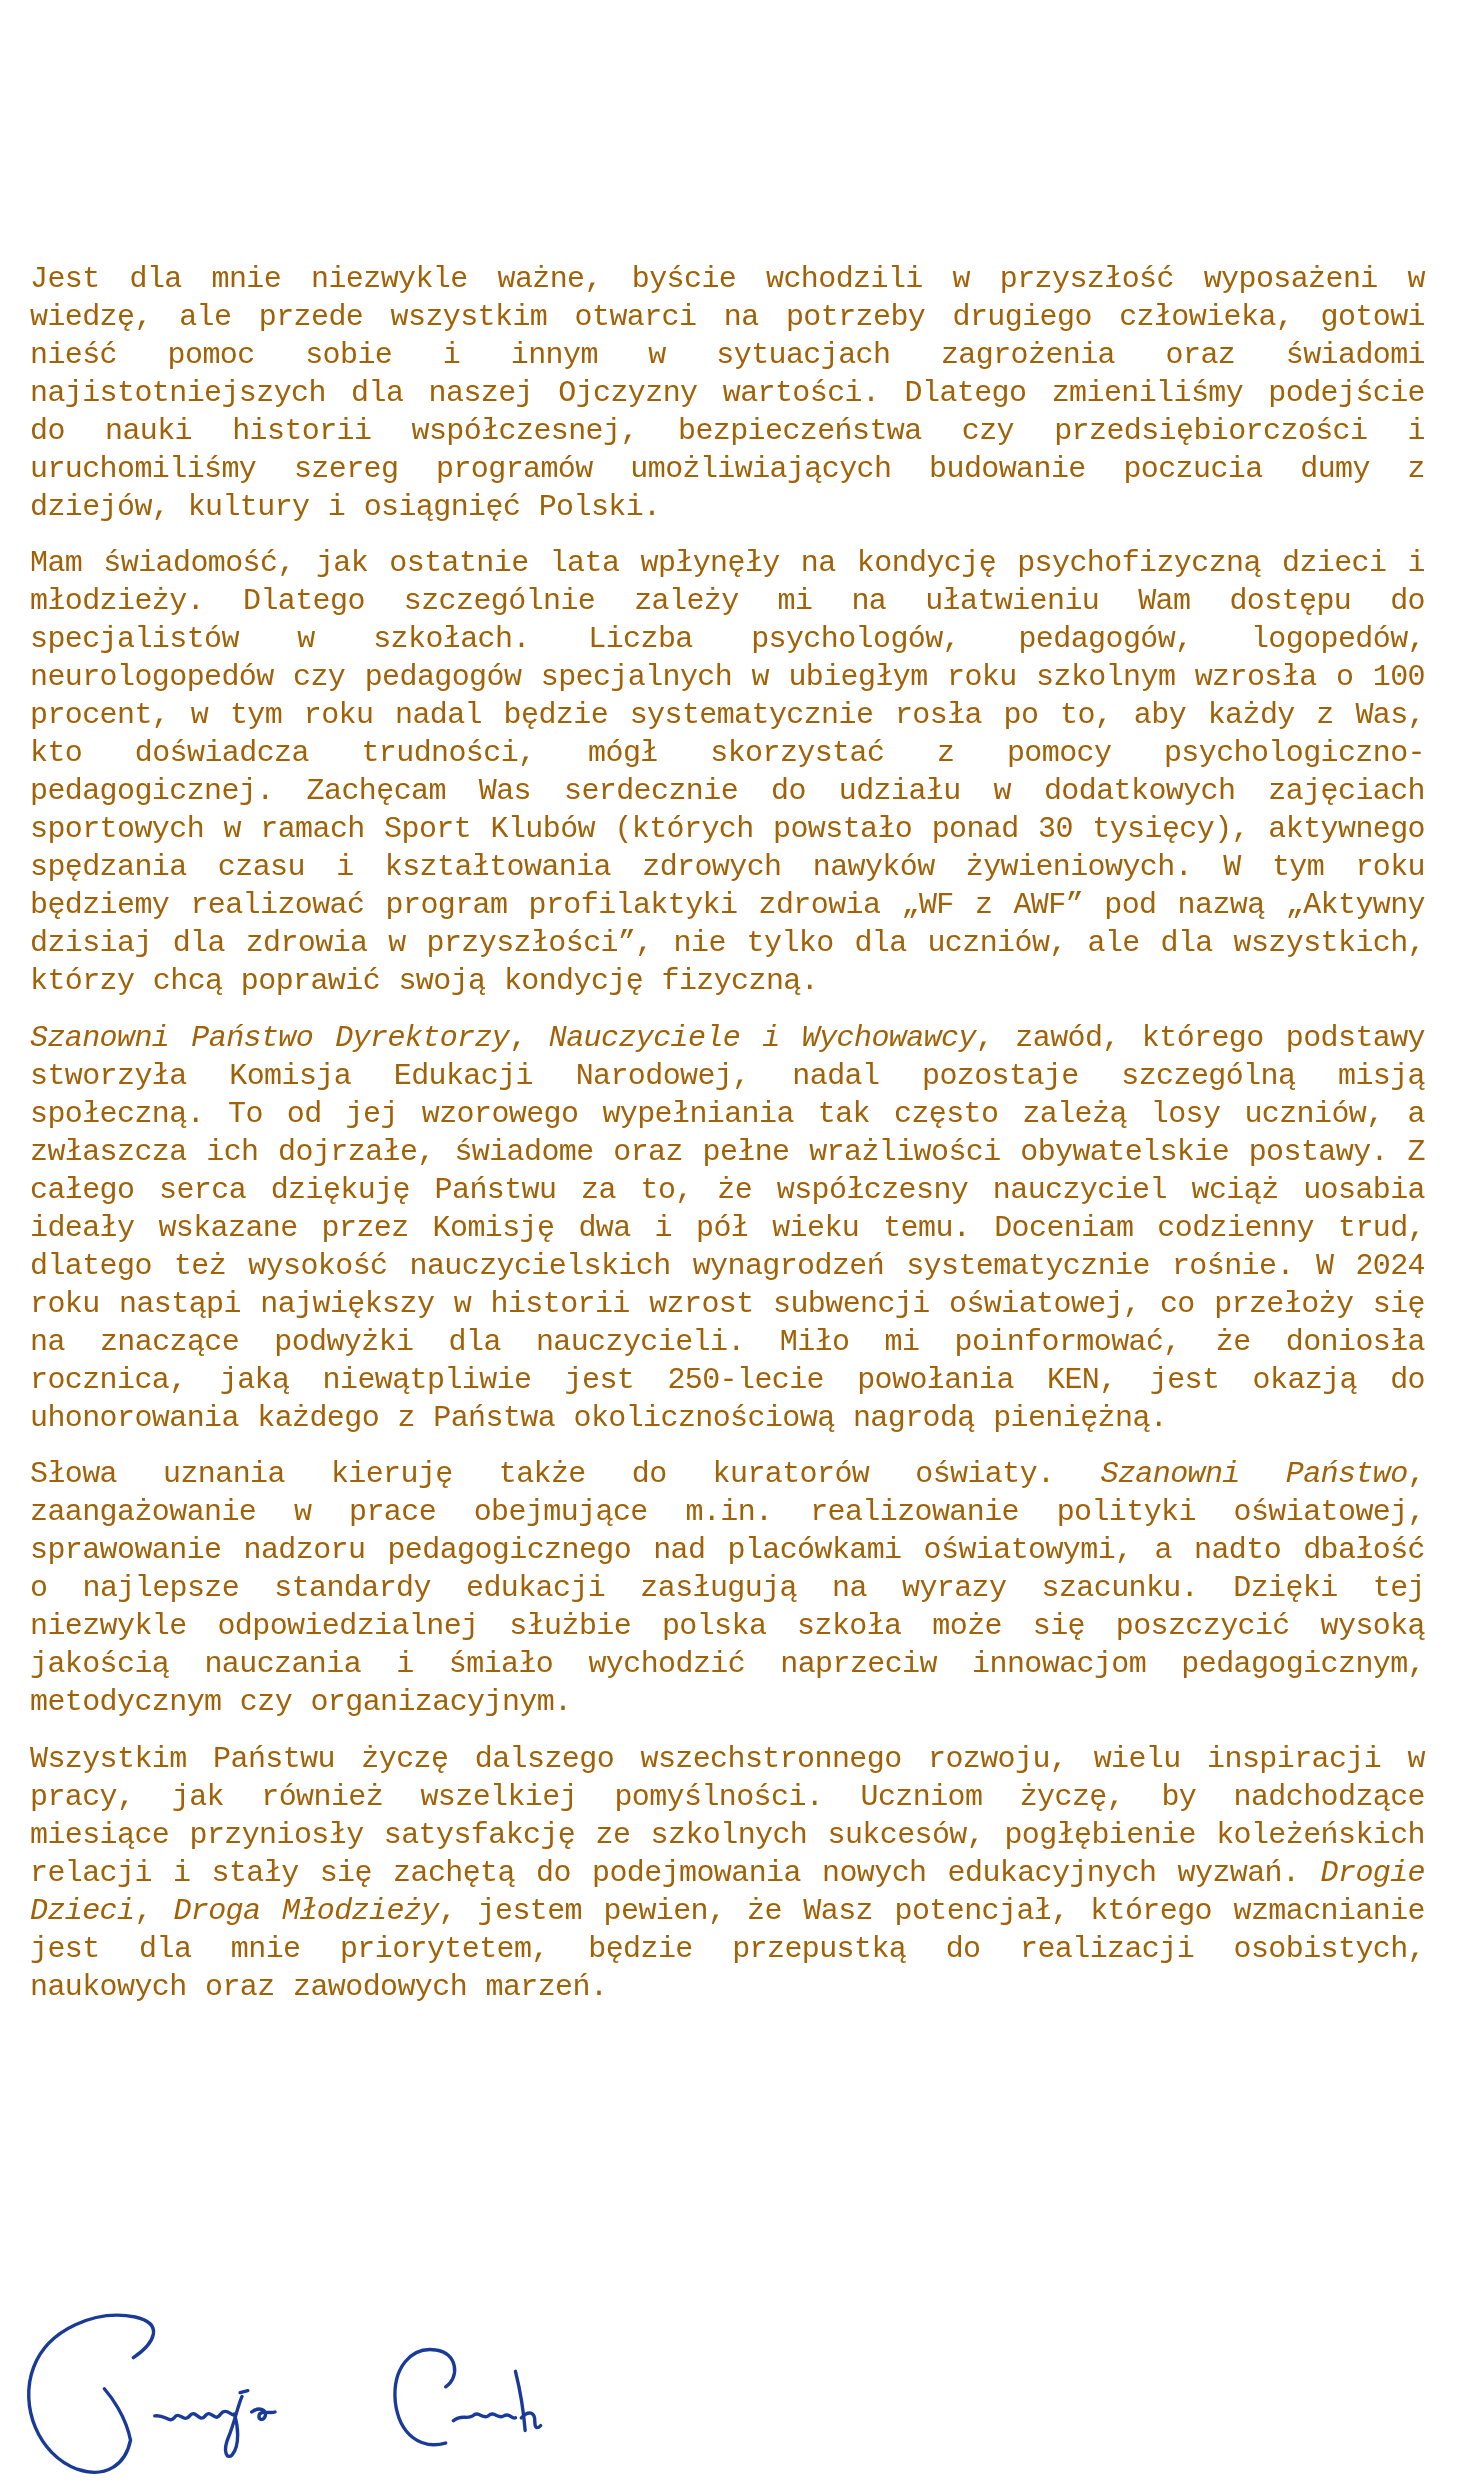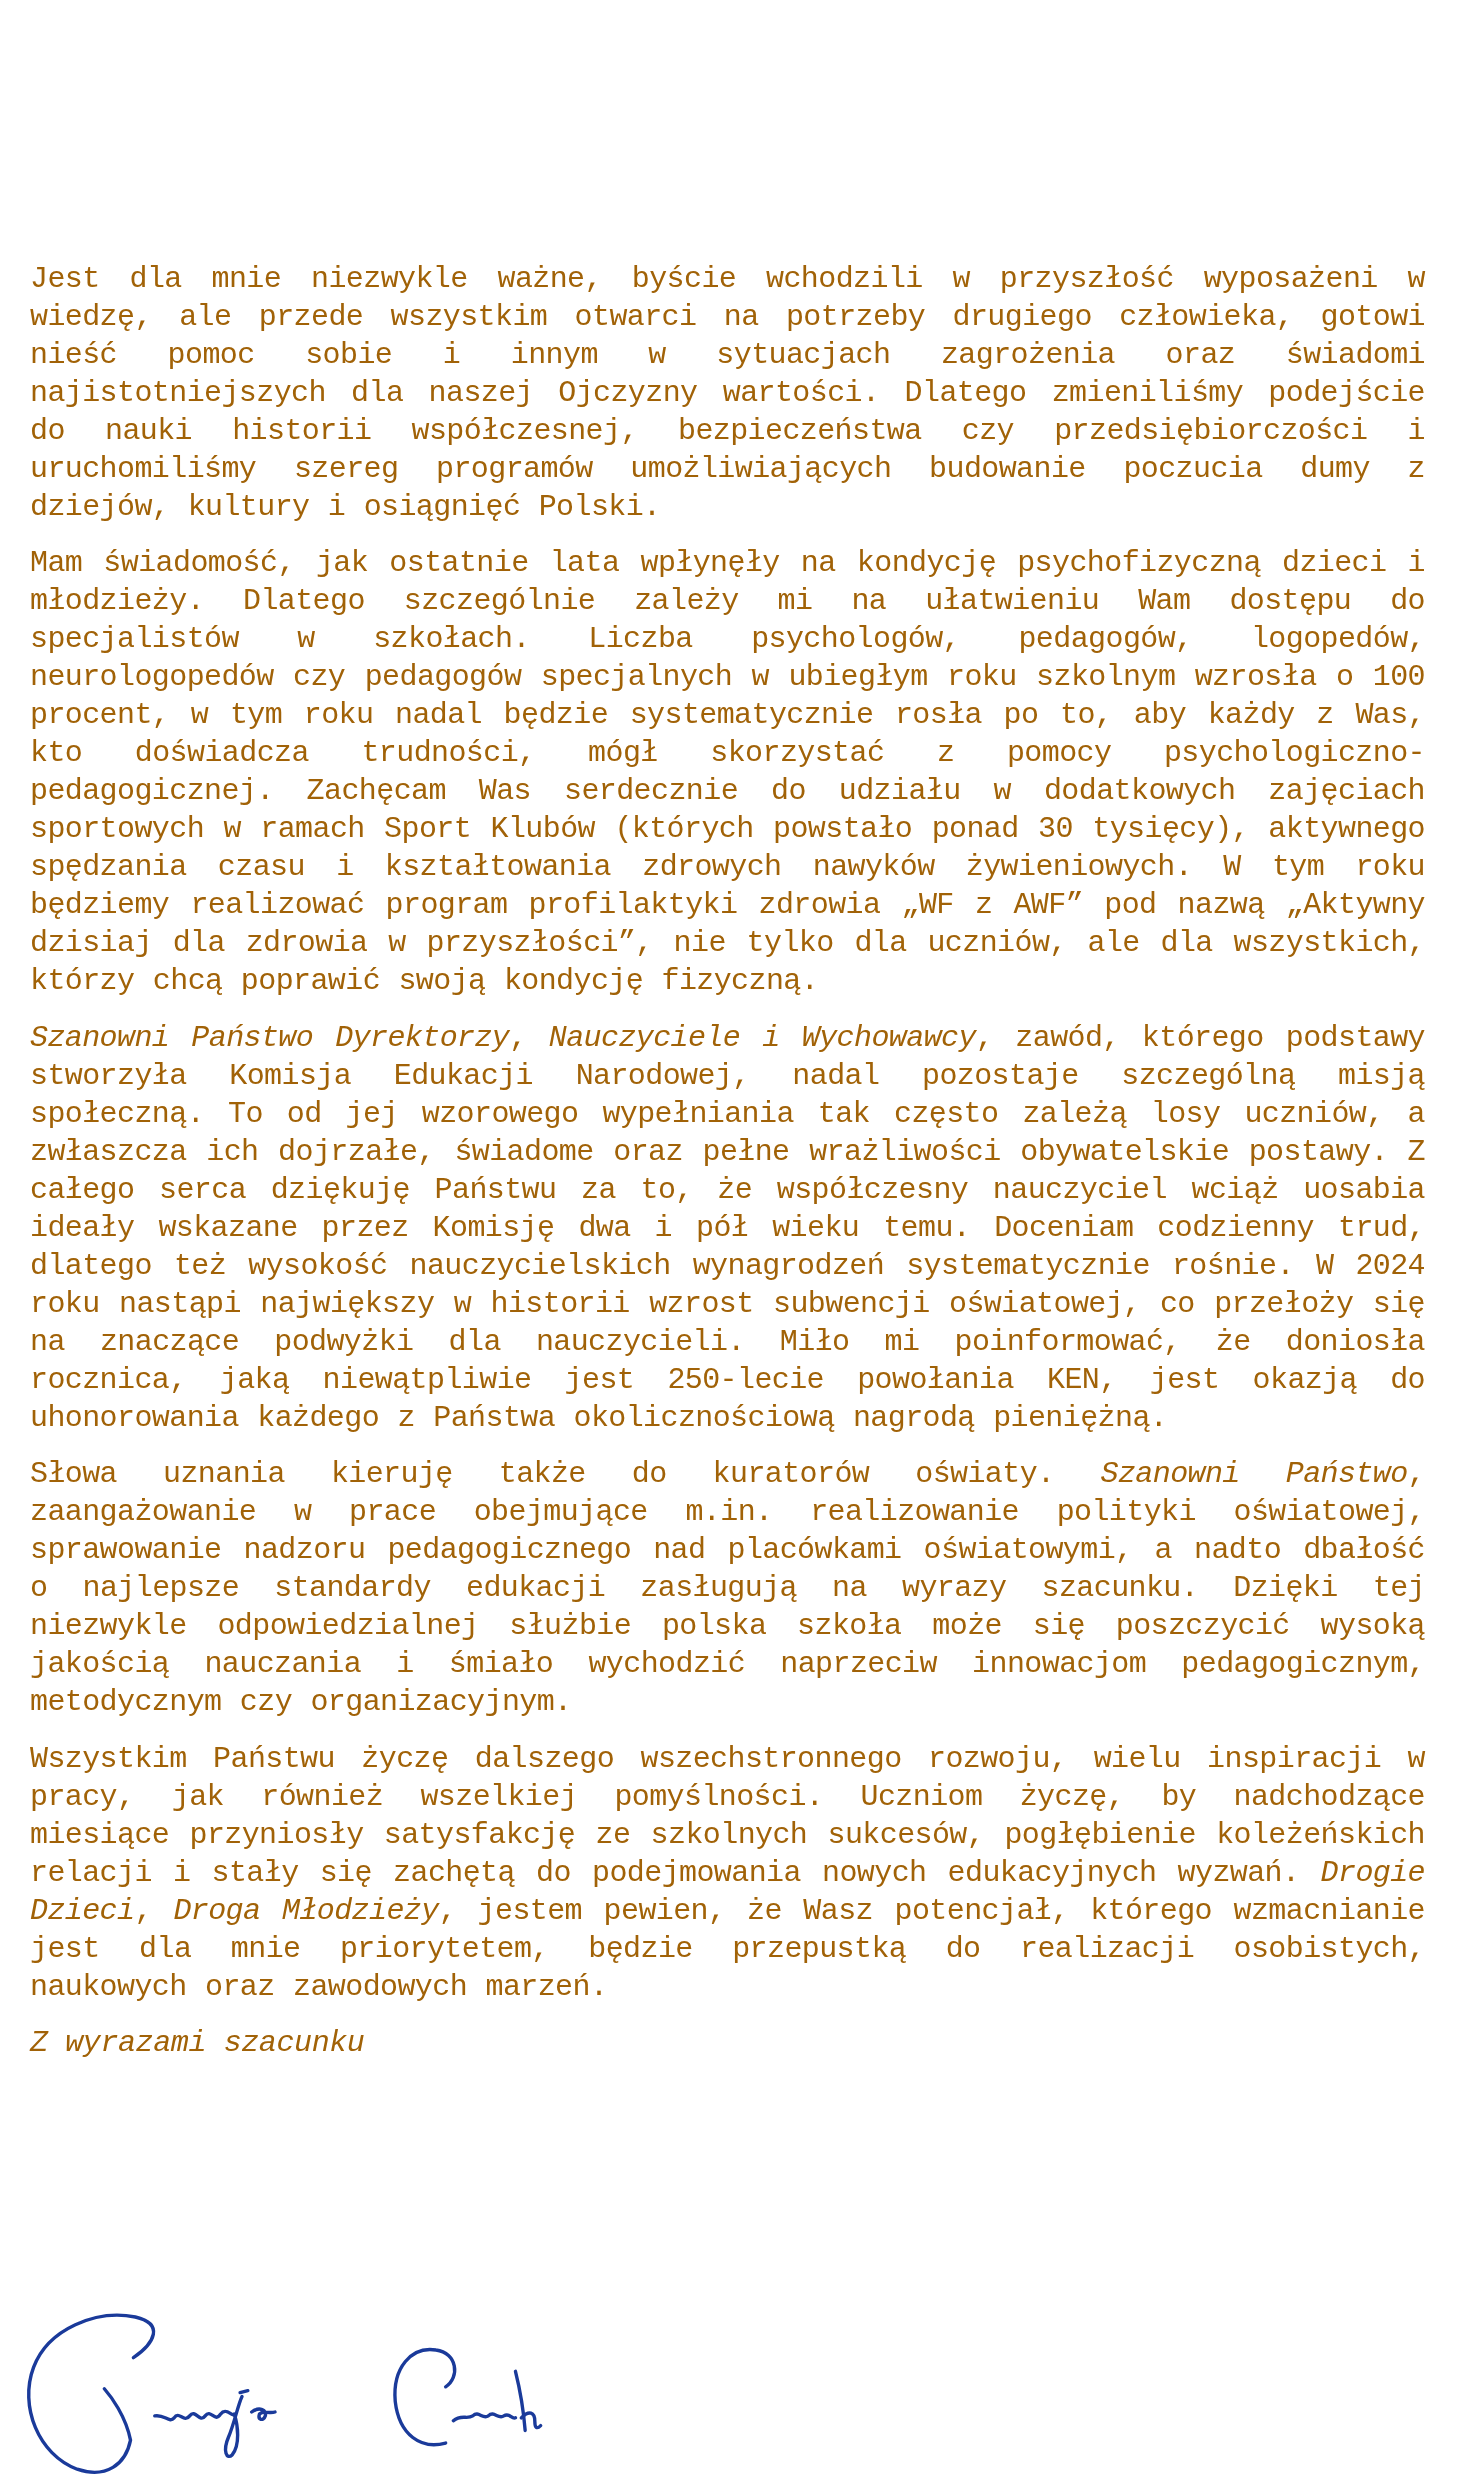--- a/index.html
+++ b/index.html
@@ -20,21 +20,20 @@
 <div class="page">
   <p class="para">
     <span>Jest dla mnie niezwykle ważne, byście wchodzili w przyszłość wyposażeni w wiedzę, ale przede wszystkim otwarci na potrzeby drugiego człowieka, gotowi nieść pomoc sobie i innym w sytuacjach zagrożenia oraz świadomi najistotniejszych dla naszej Ojczyzny wartości. Dlatego zmieniliśmy podejście do nauki historii współczesnej, bezpieczeństwa czy przedsiębiorczości i uruchomiliśmy szereg programów umożliwiających budowanie poczucia dumy z dziejów, kultury i osiągnięć Polski.</span>
   </p>
   <p class="para">
     <span>Mam świadomość, jak ostatnie lata wpłynęły na kondycję psychofizyczną dzieci i młodzieży. Dlatego szczególnie zależy mi na ułatwieniu Wam dostępu do specjalistów w szkołach. Liczba psychologów, pedagogów, logopedów, neurologopedów czy pedagogów specjalnych w ubiegłym roku szkolnym wzrosła o 100 procent, w tym roku nadal będzie systematycznie rosła po to, aby każdy z Was, kto doświadcza trudności, mógł skorzystać z pomocy psychologiczno-pedagogicznej. Zachęcam Was serdecznie do udziału w dodatkowych zajęciach sportowych w ramach Sport Klubów (których powstało ponad 30 tysięcy), aktywnego spędzania czasu i kształtowania zdrowych nawyków żywieniowych. W tym roku będziemy realizować program profilaktyki zdrowia „WF z AWF” pod nazwą „Aktywny dzisiaj dla zdrowia w przyszłości”, nie tylko dla uczniów, ale dla wszystkich, którzy chcą poprawić swoją kondycję fizyczną.</span>
   </p>
   <p class="para"><span class="it">Szanowni Państwo Dyrektorzy</span><span>, </span><span class="it">Nauczyciele i Wychowawcy</span><span>, zawód, którego podstawy stworzyła Komisja Edukacji Narodowej, nadal pozostaje szczególną misją społeczną. To od jej wzorowego wypełniania tak często zależą losy uczniów, a zwłaszcza ich dojrzałe, świadome oraz pełne wrażliwości obywatelskie postawy. Z całego serca dziękuję Państwu za to, że współczesny nauczyciel wciąż uosabia ideały wskazane przez Komisję dwa i pół wieku temu. Doceniam codzienny trud, dlatego też wysokość nauczycielskich wynagrodzeń systematycznie rośnie. W 2024 roku nastąpi największy w historii wzrost subwencji oświatowej, co przełoży się na znaczące podwyżki dla nauczycieli. Miło mi poinformować, że doniosła rocznica, jaką niewątpliwie jest 250-lecie powołania KEN, jest okazją do uhonorowania każdego z Państwa okolicznościową nagrodą pieniężną.</span></p>
   <p class="para"><span>Słowa uznania kieruję także do kuratorów oświaty. </span><span class="it">Szanowni Państwo</span><span>, zaangażowanie w prace obejmujące m.in. realizowanie polityki oświatowej, sprawowanie nadzoru pedagogicznego nad placówkami oświatowymi, a nadto dbałość o najlepsze standardy edukacji zasługują na wyrazy szacunku. Dzięki tej niezwykle odpowiedzialnej służbie polska szkoła może się poszczycić wysoką jakością nauczania i śmiało wychodzić naprzeciw innowacjom pedagogicznym, metodycznym czy organizacyjnym.</span></p>
   <p class="para"><span>Wszystkim Państwu życzę dalszego wszechstronnego rozwoju, wielu inspiracji w pracy, jak również wszelkiej pomyślności. Uczniom życzę, by nadchodzące miesiące przyniosły satysfakcję ze szkolnych sukcesów, pogłębienie koleżeńskich relacji i stały się zachętą do podejmowania nowych edukacyjnych wyzwań. </span><span class="it">Drogie Dzieci</span><span>, </span><span class="it">Droga Młodzieży</span><span>, jestem pewien, że Wasz potencjał, którego wzmacnianie jest dla mnie priorytetem, będzie przepustką do realizacji osobistych, naukowych oraz zawodowych marzeń.</span></p>
-  <p class="closing">Z wyrazami szacunku</p>
 </div>
 
 <svg class="signature" viewBox="0 0 560 180" fill="none" stroke-linecap="round" stroke-linejoin="round">
   <g id="sig-ink" stroke-width="3.5" stroke="#1a3a9a">
 
     <path d="M118 50 C 140 35, 150 15, 120 8 C 80 0, 30 20, 15 60 C 0 100, 20 150, 60 165 C 90 175, 110 160, 115 135 C 110 110, 95 90, 88 82"></path>
     <path d="M140 110 C 150 108, 155 118, 160 112 C 165 104, 170 118, 176 110 C 182 102, 186 118, 192 110 C 198 102, 202 118, 208 108 C 214 100, 220 112, 222 108 C 226 120, 228 140, 220 150 C 214 156, 210 146, 216 132 C 222 118, 226 98, 230 90"></path>
     <path d="M228 86 L 236 84"></path>
     <path d="M240 106 C 248 100, 256 104, 254 110 C 252 116, 246 114, 248 108 C 252 104, 258 108, 264 106"></path>
 

